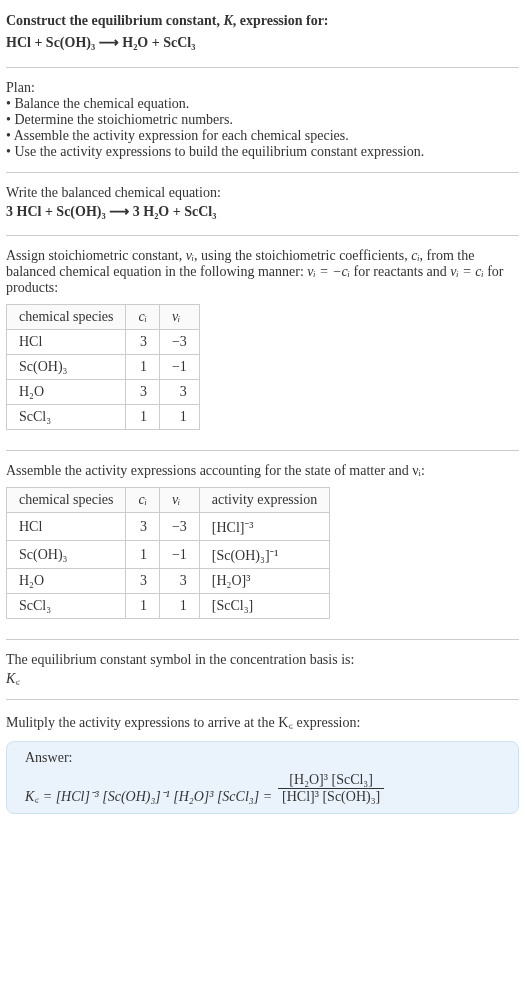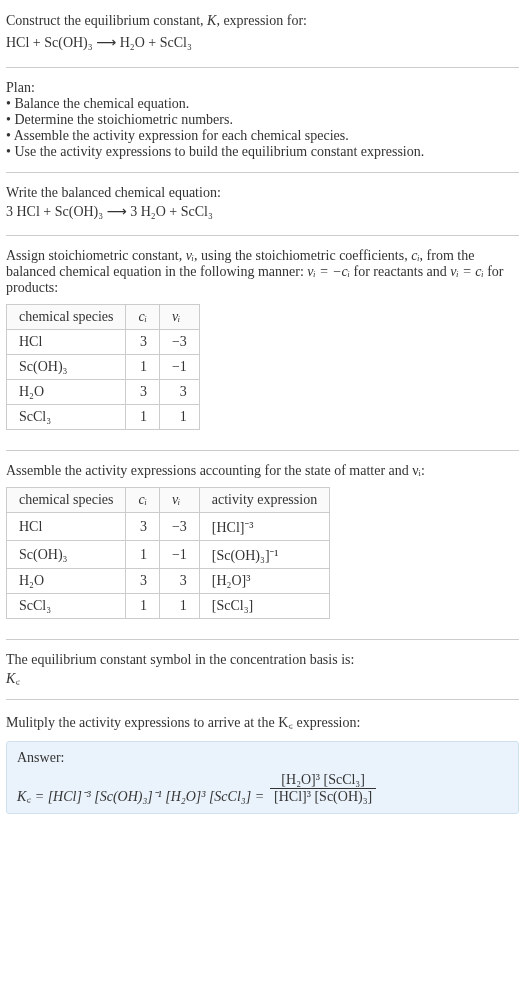--- a/index.html
+++ b/index.html
@@ -32,23 +32,23 @@
     font-weight: normal;
     font-size: 14px;
   }
   table.stoich th {
     background: #fafafa;
   }
   table.stoich td.num { text-align: right; }
   .answer-box {
     background: #eaf3fb;
     border: 1px solid #cde1ef;
-    padding: 8px 10px;
+    padding: 8px 18px;
     margin: 4px 0;
-    border-radius: 3px;
+    border-radius: 8px;
   }
   .answer-label {
     font-size: 14px;
     margin-bottom: 6px;
     display: block;
   }
   .frac {
     display: inline-block;
     vertical-align: middle;
     text-align: center;
@@ -58,20 +58,21 @@
     display: block;
     border-bottom: 1px solid #333;
     padding: 0 4px;
   }
   .frac .den {
     display: block;
     padding: 0 4px;
   }
   .eq-line {
     line-height: 1.6;
+    font-weight: bold;
   }
   .kc-expr {
     display: flex;
     align-items: flex-end;
     gap: 4px;
     flex-wrap: wrap;
   }
 </style>
 </head>
 <body>

